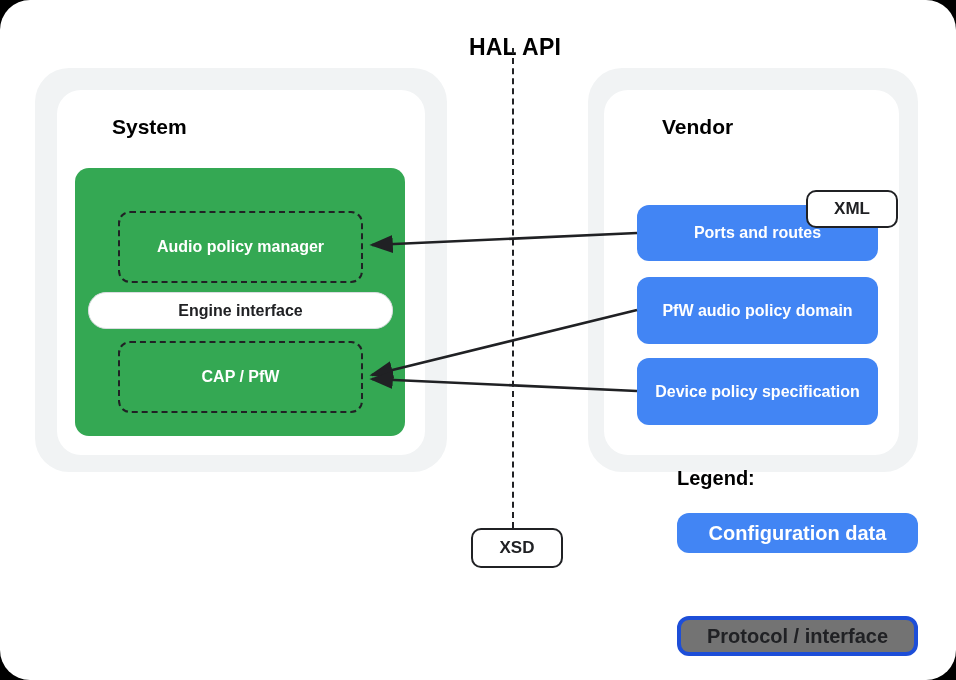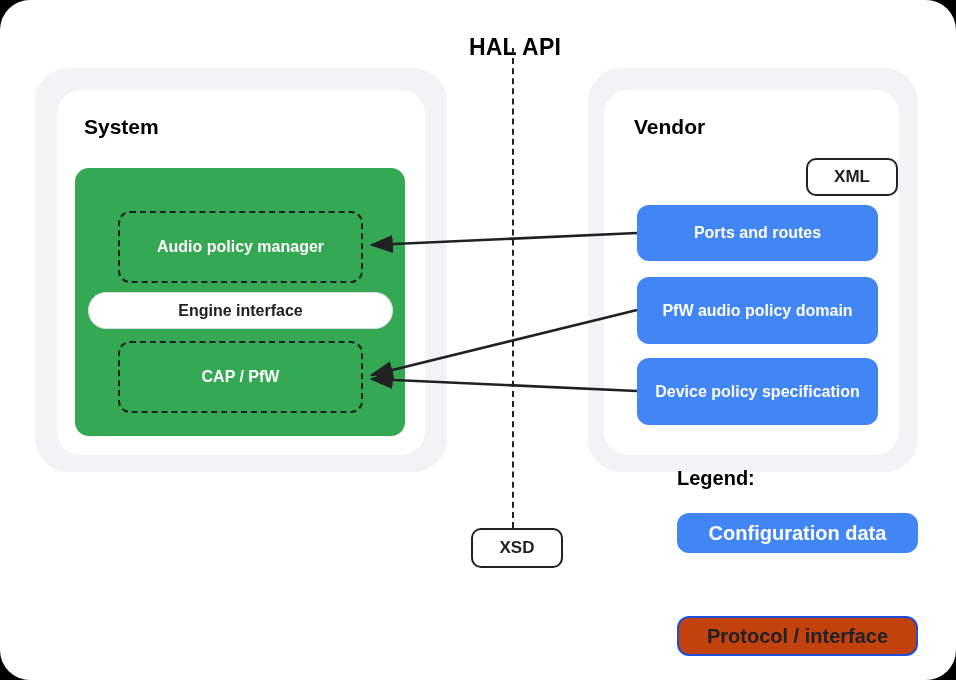--- a/index.html
+++ b/index.html
@@ -54,20 +54,21 @@
     background: #ffffff;
     border-radius: 24px;
   }
   #system-inner { left: 57px;  top: 90px; width: 368px; height: 365px; }
   #vendor-inner { left: 604px; top: 90px; width: 295px; height: 365px; }
 
   .panel-title {
     font-size: 21px;
     font-weight: bold;
     color: #000000;
+    margin-left: 28px;
   }
   #system-title { left: 84px;  top: 115px; }
   #vendor-title { left: 634px; top: 115px; }
 
   
   #audio-server {
     left: 75px; top: 168px; width: 330px; height: 268px;
     background: #34a853;
     border-radius: 14px;
   }
@@ -128,21 +129,21 @@
     background: #ffffff;
     border: 2px solid #202124;
     border-radius: 10px;
     display: flex;
     align-items: center;
     justify-content: center;
     font-size: 17px;
     font-weight: bold;
     color: #202124;
   }
-  #xml-badge { left: 806px; top: 158px; width: 92px; height: 38px; z-index: 5; }
+  #xml-badge { left: 806px; top: 190px; width: 92px; height: 38px; z-index: 5; }
   #xsd-badge { left: 471px; top: 528px; width: 92px; height: 40px; z-index: 5; }
 
   
   #legend-title {
     left: 677px; top: 467px;
     font-size: 20px;
     font-weight: bold;
     color: #000000;
   }
   .legend-item {
@@ -150,23 +151,23 @@
     border-radius: 12px;
     display: flex;
     align-items: center;
     justify-content: center;
     font-size: 20px;
     font-weight: bold;
   }
   .legend-blue  { background: #4285f4; color: #ffffff; }
   .legend-green { background: #34a853; color: #ffffff; }
   .legend-white {
-    background: #c2410c;
+    background: #737373;
     color: #202124;
-    border: 2px solid #1d4ed8;
+    border: 4px solid #1d4ed8;
   }
   #legend-0 { top: 513px; }
   #legend-1 { top: 565px; }
   #legend-2 { top: 616px; }
 
   
   #arrows {
     left: 0; top: 0; width: 956px; height: 680px;
     pointer-events: none;
     z-index: 3;

